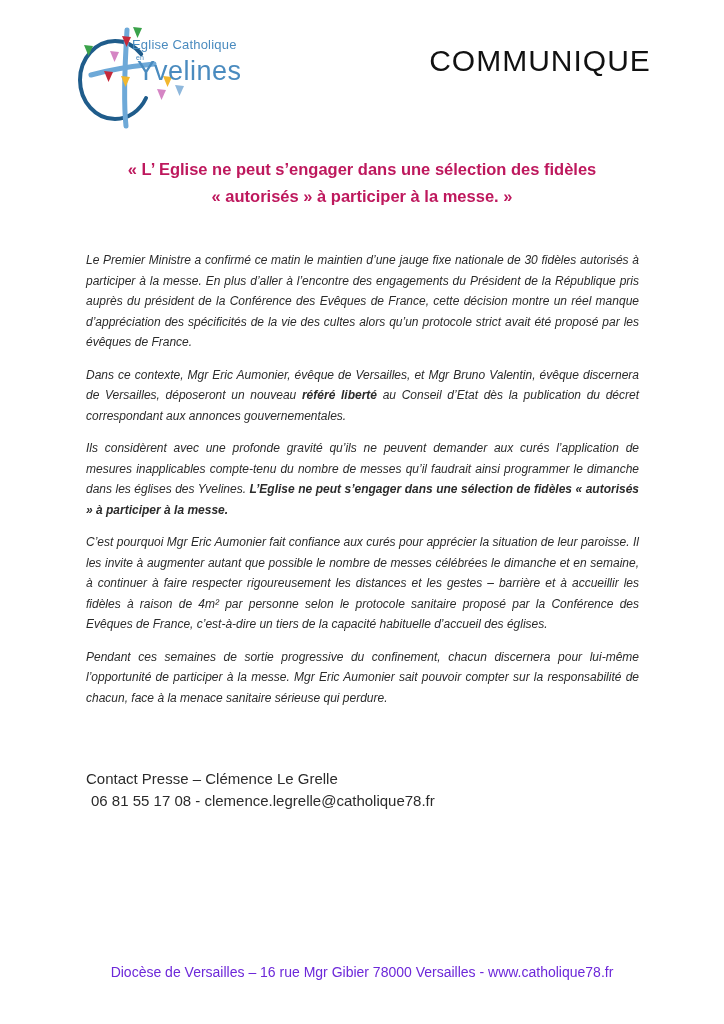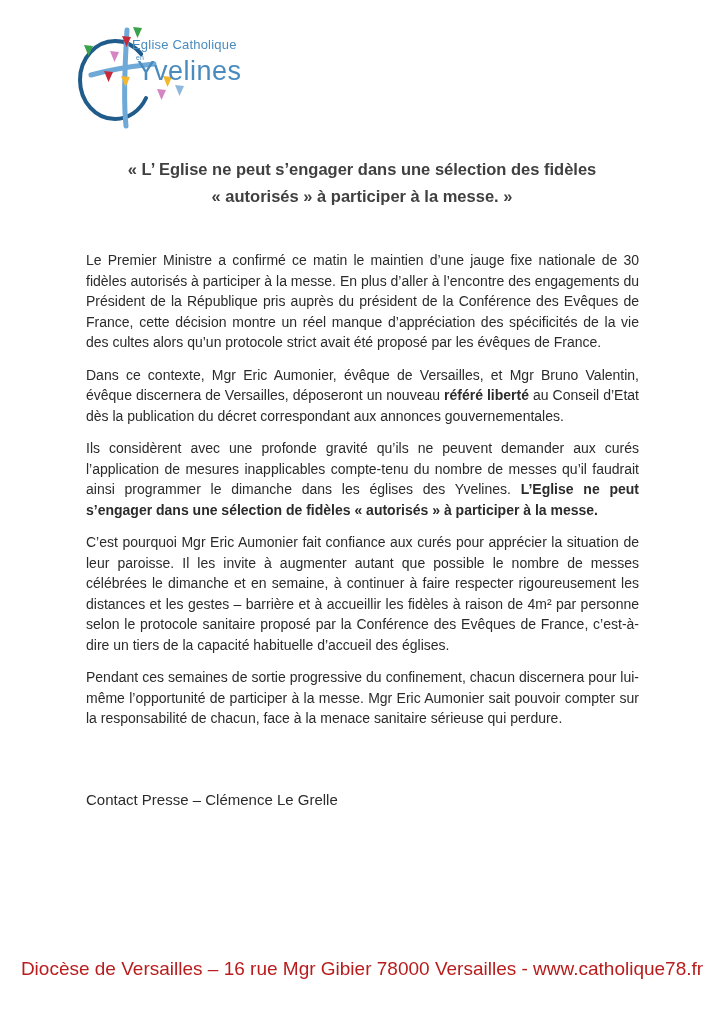--- a/index.html
+++ b/index.html
@@ -17,33 +17,33 @@
   .logo svg { position:absolute; left:0; top:0; }
   .logo-text { position:absolute; left:54px; top:14px; color:#4a8bbf; line-height:1; white-space:nowrap; }
   .logo-line1 { display:block; font-size:13px; letter-spacing:0.2px; }
   .logo-en { display:block; font-size:7px; margin:3px 0 0 4px; }
   .logo-line2 { display:block; font-size:27px; margin:-3px 0 0 5px; letter-spacing:0.5px; }
   .doc-type {
     position:absolute; left:408px; top:44px; width:264px;
     text-align:center; font-size:30px; letter-spacing:1px; color:#111111;
   }
   
-  .title { margin:14px 85px 0 85px; text-align:center; font-weight:bold; font-size:16.5px; line-height:27px; color:#404040; }
+  .title { margin:14px 85px 0 85px; text-align:center; font-weight:bold; font-size:16.5px; line-height:27px; color:#be185d; }
   .dateline { margin:26px 86px 0 0; text-align:right; font-size:15px; color:#2b2b2b; }
   
-  .bodytext { margin:40px 85px 0 86px; font-size:14px; line-height:20.5px; text-align:justify; }
+  .bodytext { margin:40px 85px 0 86px; font-size:12px; line-height:20.5px; text-align:justify;font-style:italic; }
   .bodytext p { margin:0 0 12px 0; }
   .seg-bold { font-weight:bold; }
   
   .contact { margin:60px 85px 0 86px; font-size:15px; line-height:22px; }
   .contact-line2 { padding-left:5px; }
   
   .footer {
     position:absolute; left:0; right:0; bottom:44px;
-    text-align:center; font-size:19px; color:#b91c1c;
+    text-align:center; font-size:14px; color:#6d28d9;
   }
 </style>
 </head>
 <body>
 
 <div class="page">
 
   <div class="header">
     <div class="logo">
       <svg width="160" height="110" viewBox="0 0 160 110">
@@ -62,20 +62,21 @@
         <polygon points="85,52 94,53 89.5,63" fill="#f2b72e"></polygon>
         <polygon points="79,65 88,66 83.5,76" fill="#d585c4"></polygon>
         <polygon points="97,61 106,62 101.5,72" fill="#8fb8dc"></polygon>
       </svg>
       <div class="logo-text">
         <span class="logo-line1">Eglise Catholique</span>
         <span class="logo-en">en</span>
         <span class="logo-line2">Yvelines</span>
       </div>
     </div>
+    <div class="doc-type">COMMUNIQUE</div>
   </div>
 
   <div class="title">
     <div>« L’ Eglise ne peut s’engager dans une sélection des fidèles</div>
     <div>« autorisés » à participer à la messe. »</div>
   </div>
 
 
   <div class="bodytext">
     <p>
@@ -90,17 +91,18 @@
     <p>
       <span>C’est pourquoi Mgr Eric Aumonier fait confiance aux curés pour apprécier la situation de leur paroisse. Il les invite à augmenter autant que possible le nombre de messes célébrées le dimanche et en semaine, à continuer à faire respecter rigoureusement les distances et les gestes – barrière et à accueillir les fidèles à raison de 4m² par personne selon le protocole sanitaire proposé par la Conférence des Evêques de France, c’est-à-dire un tiers de la capacité habituelle d’accueil des églises.</span>
     </p>
     <p>
       <span>Pendant ces semaines de sortie progressive du confinement, chacun discernera pour lui-même l’opportunité de participer à la messe. Mgr Eric Aumonier sait pouvoir compter sur la responsabilité de chacun, face à la menace sanitaire sérieuse qui perdure.</span>
     </p>
   </div>
 
   <div class="contact">
     <div>Contact Presse – Clémence Le Grelle</div>
+    <div class="contact-line2">06 81 55 17 08 - clemence.legrelle@catholique78.fr</div>
   </div>
 
   <div class="footer">Diocèse de Versailles – 16 rue Mgr Gibier 78000 Versailles - www.catholique78.fr</div>
 
 </div>
 
 </body></html>

